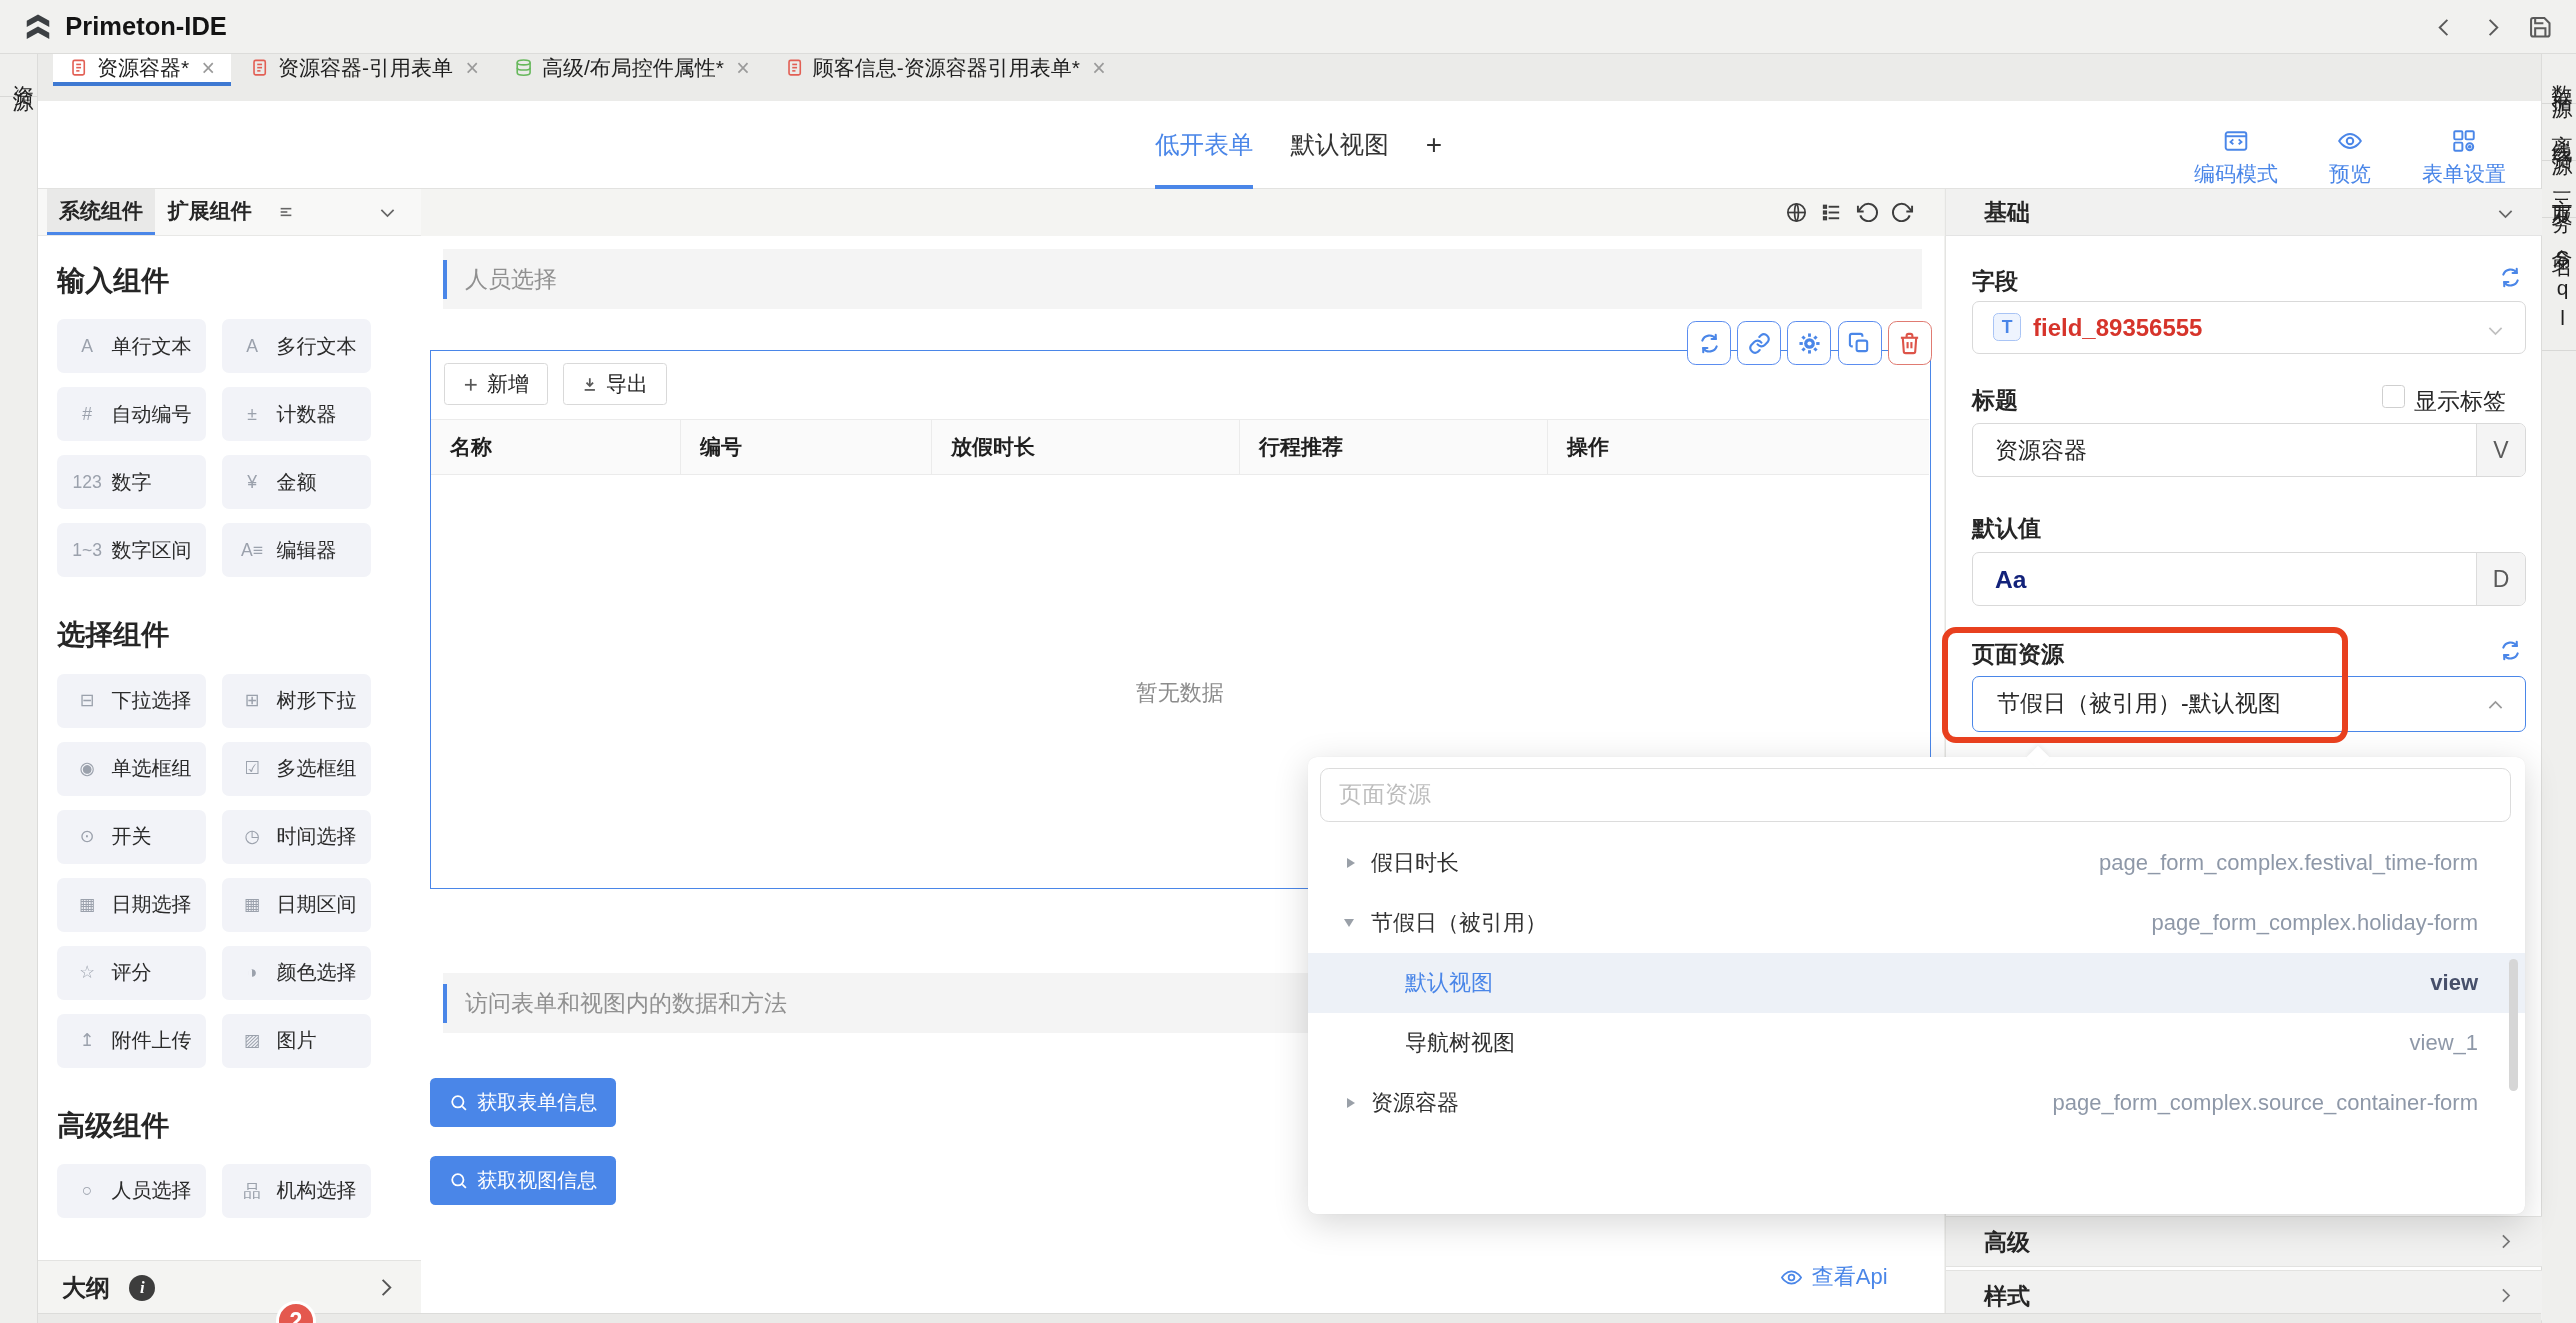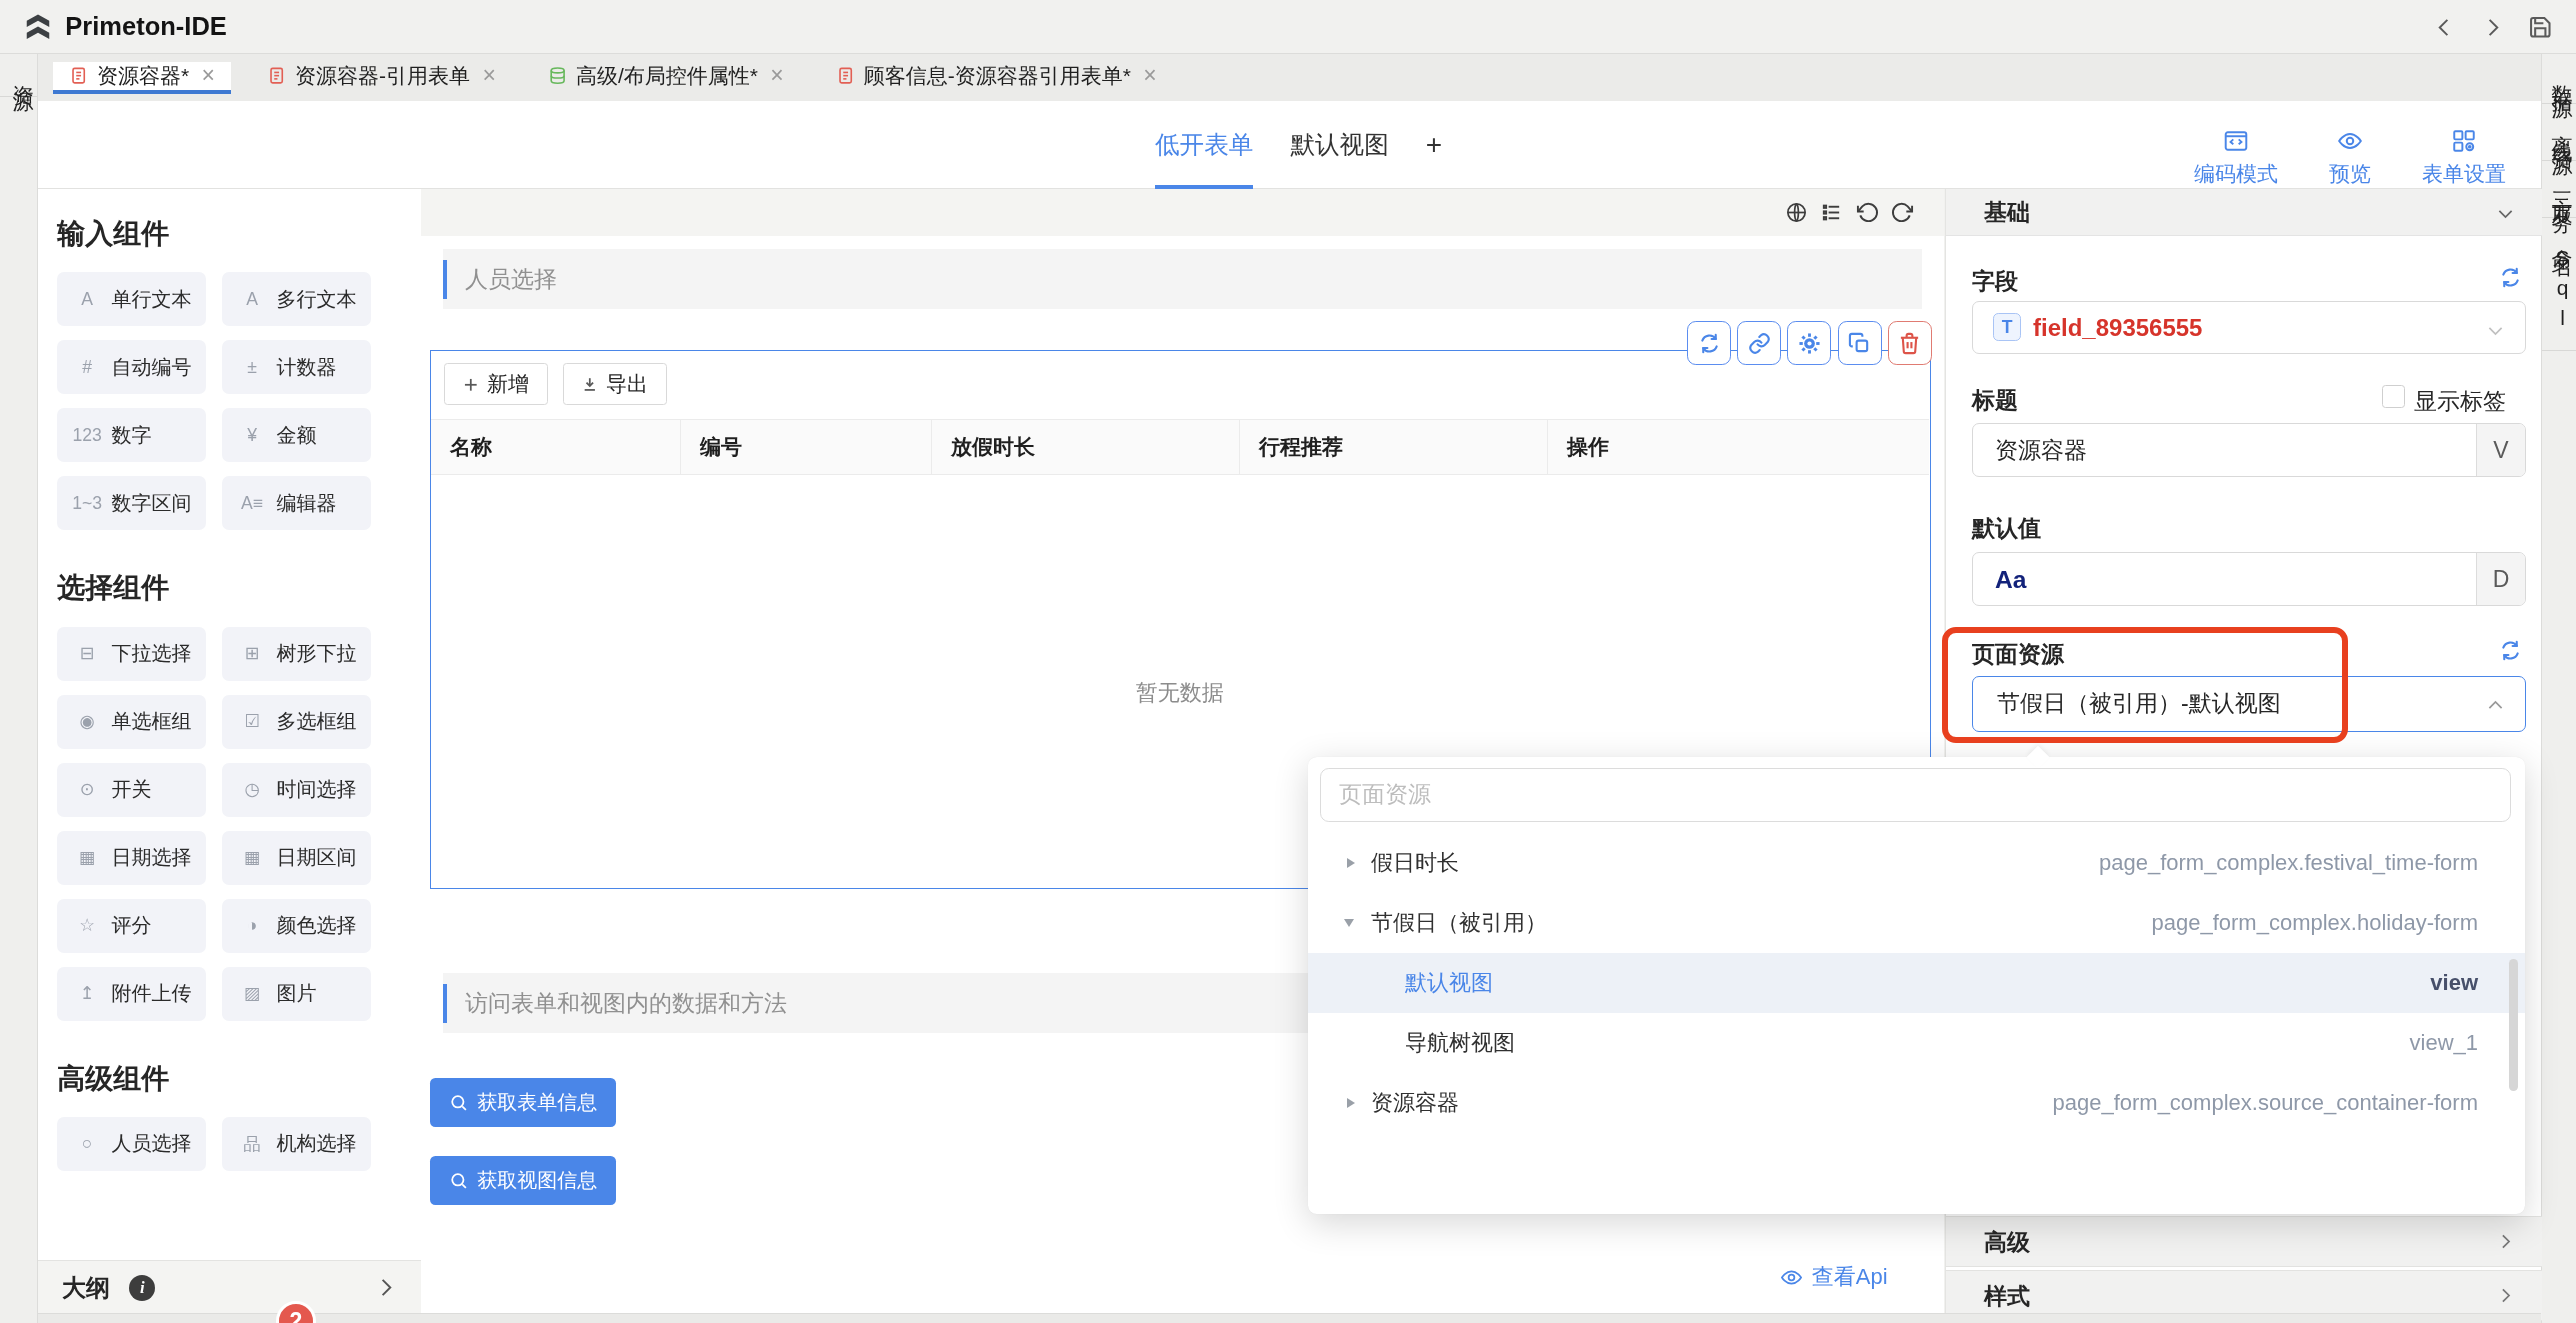--- a/index.html
+++ b/index.html
@@ -9,21 +9,21 @@
   svg { display:block; }
 
   
   .topbar { position:absolute; left:0; top:0; width:2576px; height:54px; background:#f1f1ef; border-bottom:0.9px solid #dcdcda; display:flex; align-items:center; }
   .logo { margin-left:23px; color:#3c4043; }
   .apptitle { margin-left:12.3px; font-size:25.5px; font-weight:600; color:#141414; }
   .winbtns { position:absolute; right:23px; top:0; height:54px; display:flex; align-items:center; gap:24.6px; color:#5a5a5a; }
   .winbtn { cursor:default; }
 
   
-  .filetabs { position:absolute; left:38px; top:54px; width:2503px; height:47px; background:#ebebe9; display:flex; align-items:center; padding-left:15px; gap:20px; }
+  .filetabs { position:absolute; left:38px; top:54px; width:2503px; height:47px; background:#ebebe9; display:flex; align-items:flex-start; padding-left:15px; gap:3px; }
   .ftab { display:inline-flex; align-items:center; gap:8.8px; padding:0 16px; font-size:21px; color:#1f1f1f; border-bottom:4.4px solid transparent; white-space:nowrap; }
   .ftab.active { background:#ffffff; border-bottom-color:#3e79d2; }
   .ftab .ficon { color:#e25f54; }
   .ftab .ficon.green { color:#67b85c; }
   .ftab .close { font-size:23px; color:#9a9a9a; margin-left:3.5px; }
 
   
   .vrail { position:absolute; top:54px; height:1270px; background:#efefed; }
   .vrail.left { left:0; width:38px; border-right:0.9px solid #dcdcda; }
   .vrail.right { left:2541px; width:35px; border-left:0.9px solid #dcdcda; }
@@ -262,20 +262,36 @@
               <circle cx="17.3" cy="17.3" r="3.2"></circle>
               <circle cx="17.3" cy="17.3" r="0.8" fill="currentColor"></circle>
             </svg>
           </span>
         <span>表单设置</span>
       </span>
     </div>
   </div>
 
   <aside class="palette">
+    <div class="phead">
+      <span class="ptab active">系统组件</span>
+      <span class="ptab">扩展组件</span>
+      <span class="plist-ic">
+          <svg width="16" height="16" viewBox="0 0 24 24" fill="none" stroke="currentColor" stroke-width="2.4">
+            <line x1="4" y1="7" x2="20" y2="7"></line>
+            <line x1="4" y1="12" x2="14" y2="12"></line>
+            <line x1="4" y1="17" x2="20" y2="17"></line>
+          </svg>
+        </span>
+      <span class="pchev">
+          <svg width="21" height="21" viewBox="0 0 24 24" fill="none" stroke="currentColor" stroke-width="2">
+            <polyline points="5 9 12 16 19 9"></polyline>
+          </svg>
+        </span>
+    </div>
     <div class="pscroll">
       <div class="psec-title">输入组件</div>
       <div class="pgrid">
         <div class="pitem">
             <span class="pg">A</span>
             <span class="pl">单行文本</span>
           </div>
         <div class="pitem">
             <span class="pg">A</span>
             <span class="pl">多行文本</span>

